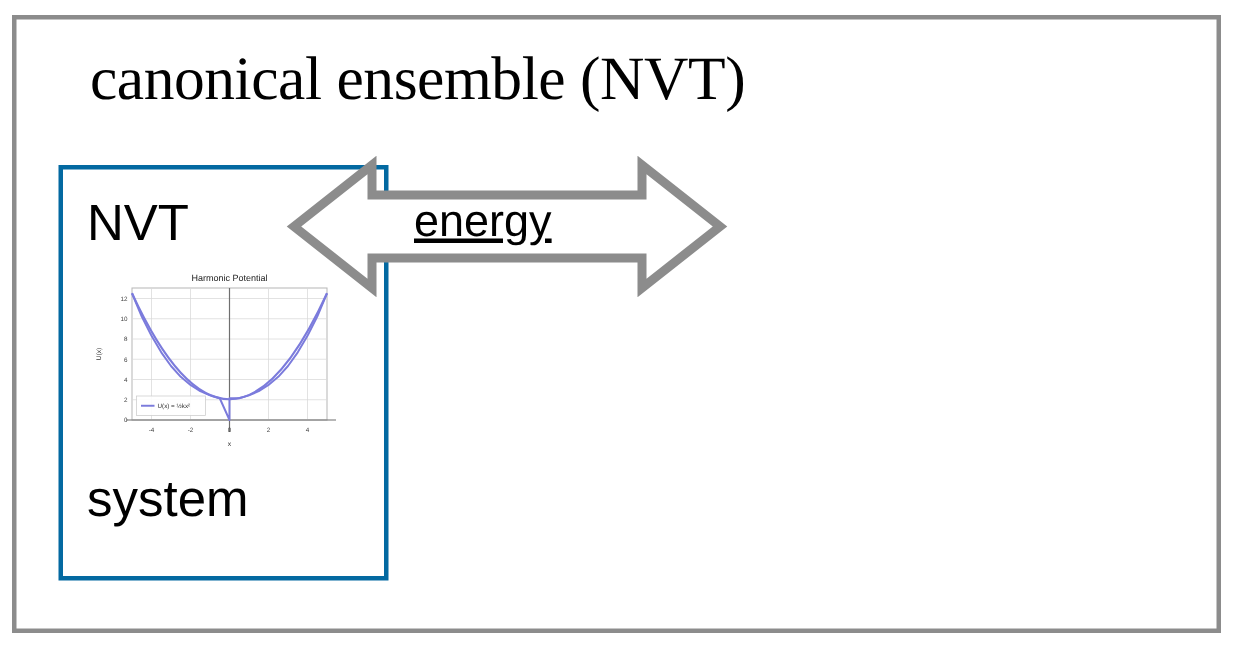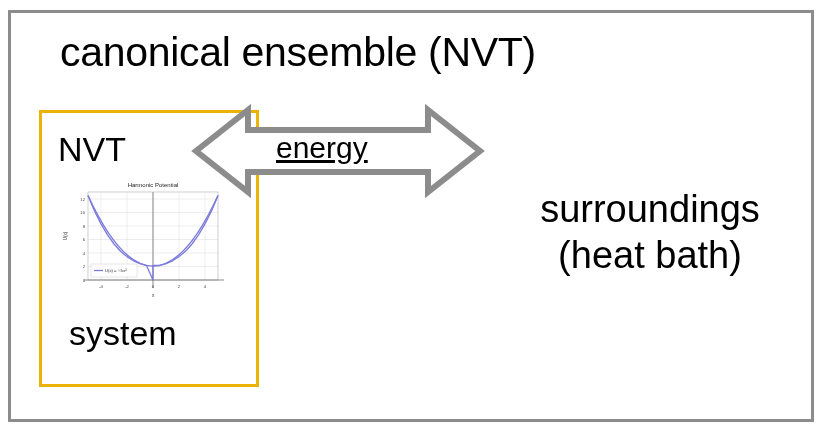--- a/index.html
+++ b/index.html
@@ -33,45 +33,46 @@
   
   .ensemble-title {
     position: absolute;
     left: 60px;
     top: 28px;
     font-size: 41px;
     line-height: 48px;
     color: #000000;
     white-space: nowrap;
     letter-spacing: -0.3px;
+    font-family: Liberation Serif, serif;
   }
 
   
   .system-box {
     position: absolute;
     left: 39px;
     top: 110px;
     width: 220px;
     height: 277px;
-    border: 3px solid #eab308;
+    border: 3px solid #0369a1;
     box-sizing: border-box;
     background: #ffffff;
   }
   .system-nvt-label {
     position: absolute;
     left: 16px;
     top: 16px;
     font-size: 34px;
     line-height: 40px;
     color: #000000;
     white-space: nowrap;
   }
   .system-label {
     position: absolute;
-    left: 27px;
+    left: 16px;
     top: 200px;
     font-size: 34px;
     line-height: 40px;
     color: #000000;
     white-space: nowrap;
   }
 
   
   .figure-wrap {
     position: absolute;
@@ -204,18 +205,14 @@
   </div>
 
   <div class="energy-arrow">
     <svg width="296" height="94" viewBox="0 0 296 94" xmlns="http://www.w3.org/2000/svg">
       <path d="M 6,47 L 58,6 L 58,26 L 238,26 L 238,6 L 290,47 L 238,88 L 238,68 L 58,68 L 58,88 Z" fill="#ffffff" stroke="#8c8c8c" stroke-width="6" stroke-linejoin="miter"></path>
     </svg>
   </div>
 
   <div class="energy-label">energy</div>
 
-  <div class="surroundings">
-    <div class="line">surroundings</div>
-    <div class="line">(heat bath)</div>
-  </div>
 
 </div>
 
 </body></html>

